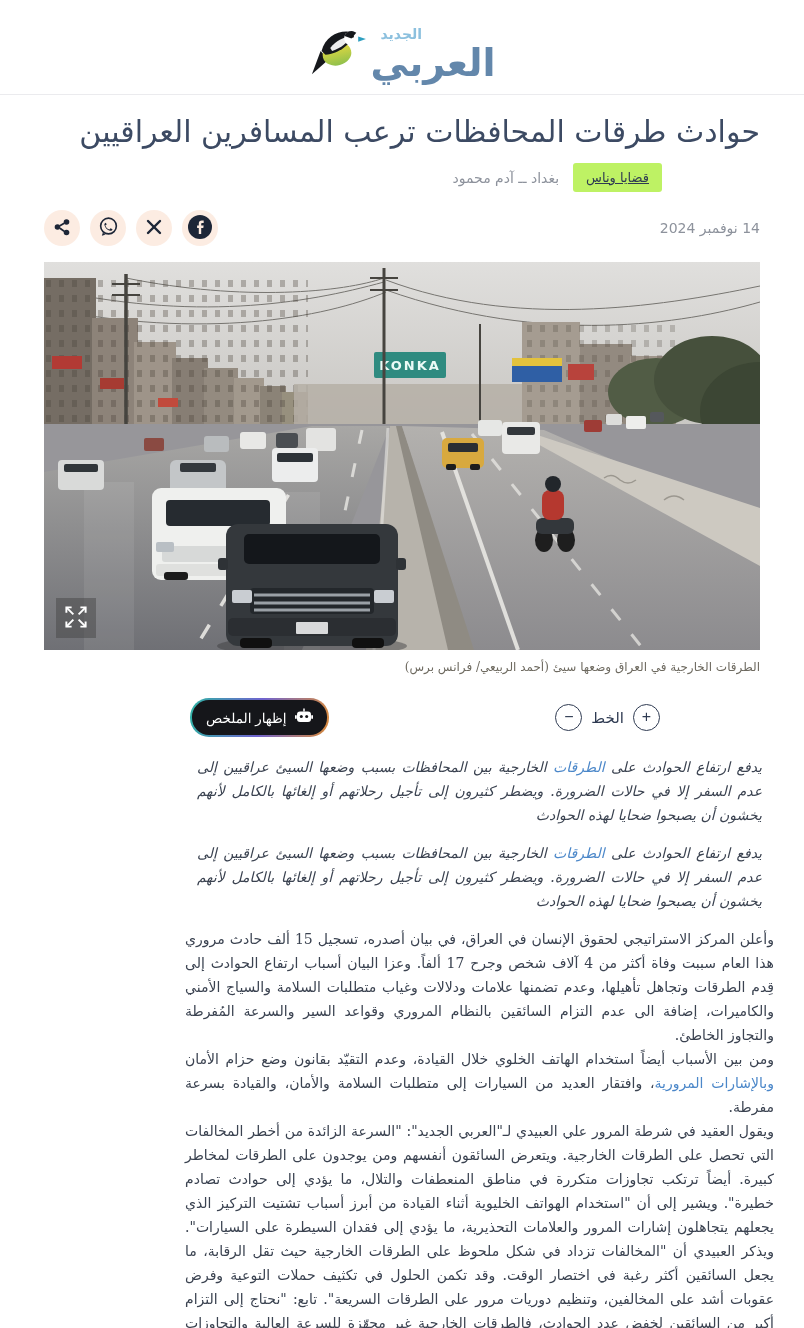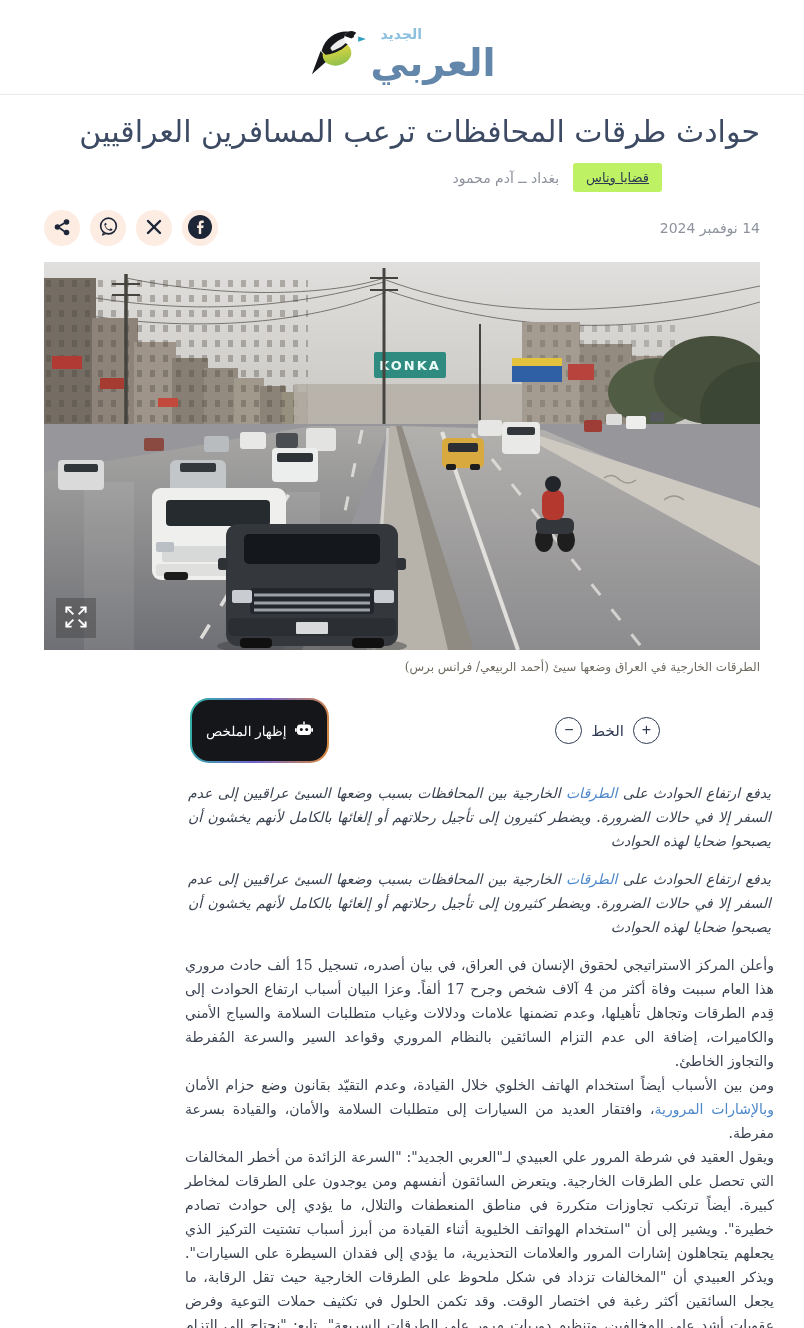--- a/index.html
+++ b/index.html
@@ -40,25 +40,25 @@
   
   .controls-row{ display:flex; justify-content:space-between; align-items:center;
     margin:24px 144px 0 190px; }
   .font-control{ display:flex; align-items:center; gap:9px; color:#2f3b52; font-size:15px; }
   .circle-btn{ width:27px; height:27px; border-radius:50%; border:1.6px solid #2f3b52;
     background:#ffffff; color:#2f3b52; font-size:16px; line-height:1; display:flex;
     align-items:center; justify-content:center; cursor:pointer; padding:0 0 2px 0; }
   .summary-wrap{ background:linear-gradient(100deg,#2fb3a4,#6f63cf,#d98a3a);
     padding:2px; border-radius:19px; }
   .summary-btn{ display:flex; align-items:center; gap:8px; background:#15161a; color:#fff;
-    border:none; border-radius:17px; padding:21px 14px; font-size:13.5px; cursor:pointer; }
+    border:none; border-radius:17px; padding:8px 14px; font-size:13.5px; cursor:pointer; }
   
   .article-body{ margin:18px 30px 0 185px; text-align:justify; font-size:14px;
     line-height:24px; color:#3a4250; font-family:"DejaVu Serif","DejaVu Sans", serif; }
-  .article-body p.lead{ font-style:italic; margin:0 3px 14px; }
+  .article-body p.lead{ font-style:italic; margin:0 12px 14px; }
   .article-body p.body-p{ margin:0; }
   .inline-link{ color:#4b87c9; text-decoration:none; }
 </style>
 </head>
 <body>
 
 <header class="site-header">
   <a class="logo" href="#">
     <span>
       <svg width="58" height="54" viewBox="0 0 60 56">

